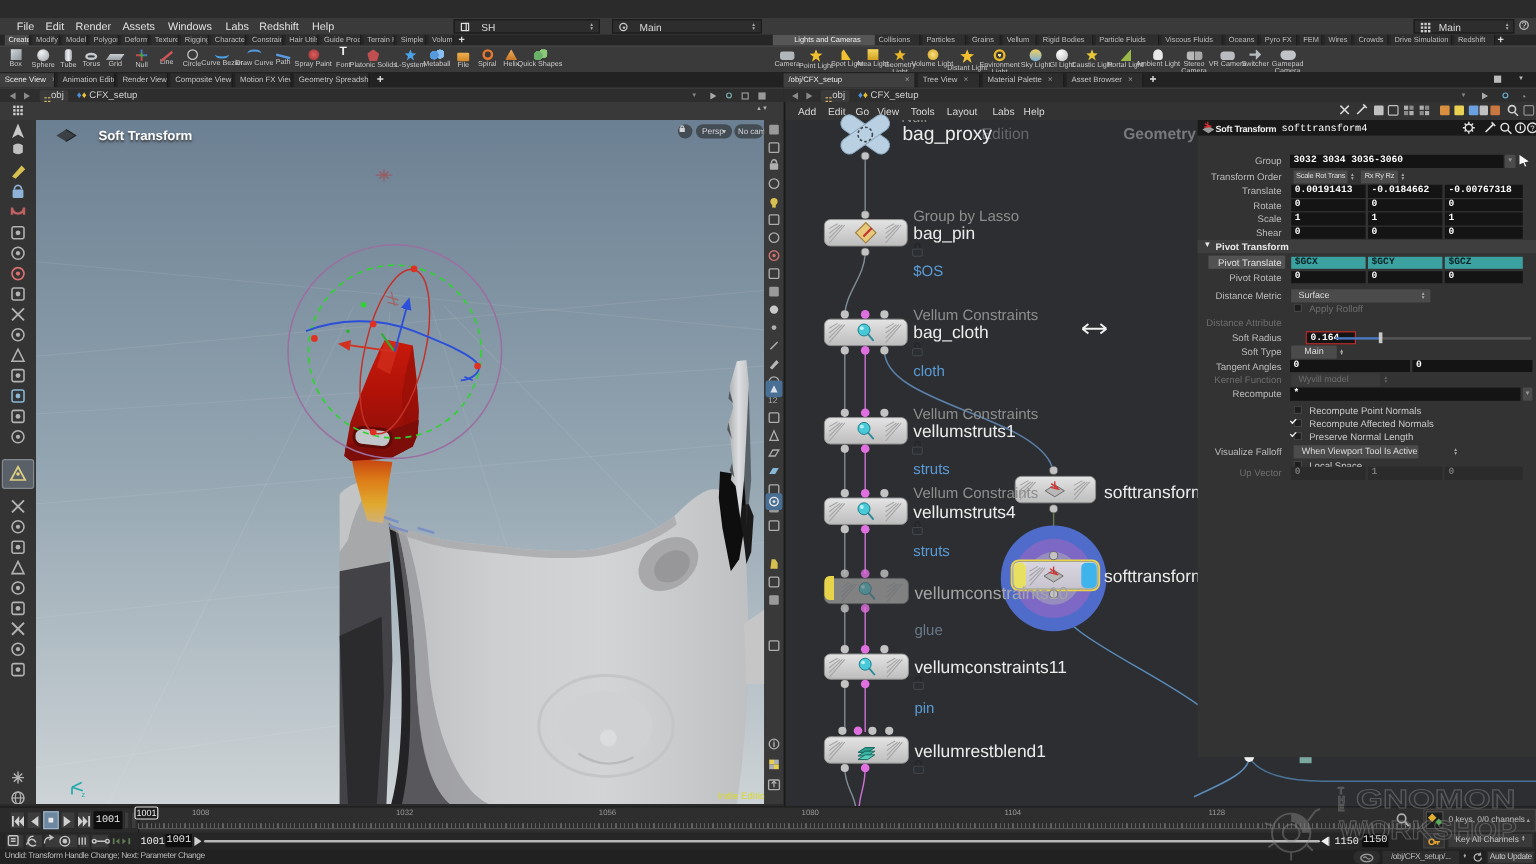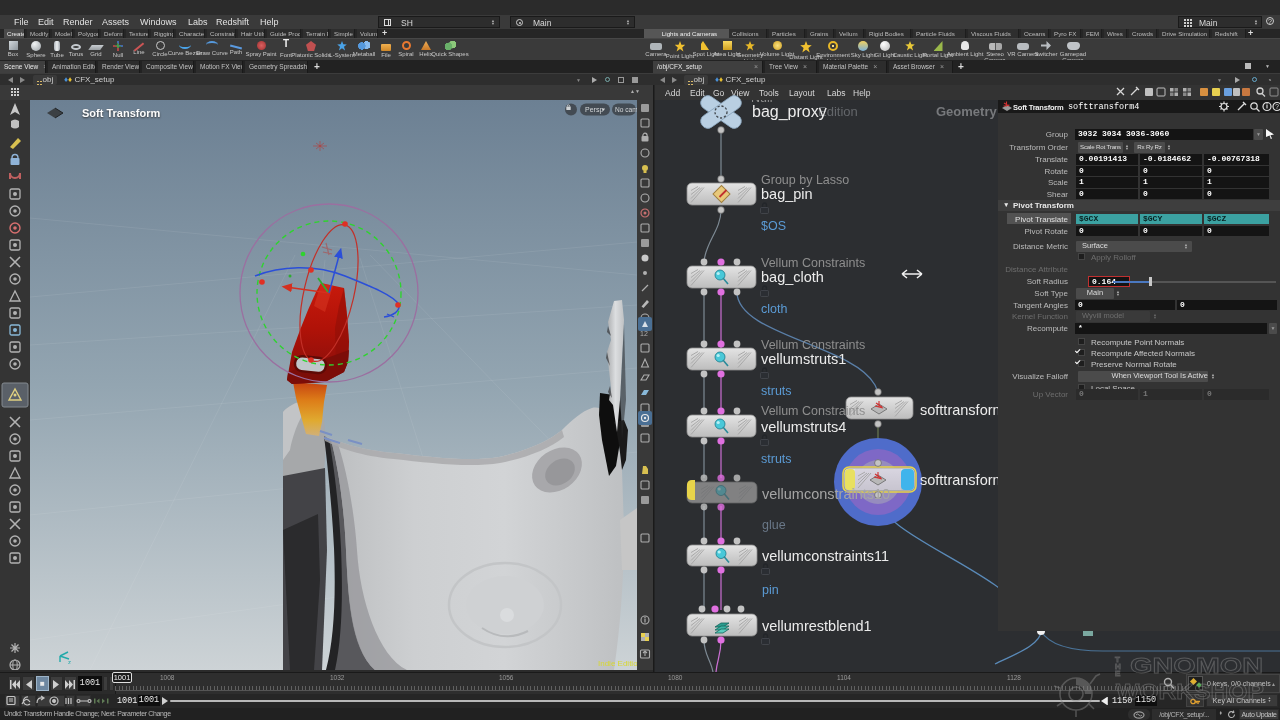--- a/index.html
+++ b/index.html
@@ -897,25 +897,25 @@
         <span style="position:absolute;left:93px;top:1px;color:#c8c8c8">Recompute Point Normals</span>
       </div>
 <div class="prow" style="top:247.5px">
         <div class="cb" style="left:80px"></div>
         <span class="chk" style="left:77px;top:1px"></span>
         <span style="position:absolute;left:93px;top:1px;color:#c8c8c8">Recompute Affected Normals</span>
       </div>
 <div class="prow" style="top:258.5px">
         <div class="cb" style="left:80px"></div>
         <span class="chk" style="left:77px;top:1px"></span>
-        <span style="position:absolute;left:93px;top:1px;color:#c8c8c8">Preserve Normal Rotate</span>
+        <span style="position:absolute;left:93px;top:1px;color:#c8c8c8">Preserve Normal Length</span>
       </div>
 <div class="prow" style="top:271px">
         <span class="plabel">Visualize Falloff</span>
-<div class="pbtn2" style="left:80px;width:130px;text-align:right;padding-left:6px">When Viewport Tool Is Active</div>
+<div class="pbtn2" style="left:80px;width:104px;text-align:center;padding-left:6px">When Viewport Tool Is Active</div>
         <span class="ud" style="position:absolute;left:213px;top:2px">▲<br>▼</span>
       </div>
 <div class="prow" style="top:282.5px">
         <div class="cb" style="left:80px"></div>
         <span style="position:absolute;left:93px;top:1px;color:#c8c8c8">Local Space</span>
       </div>
 <div class="prow" style="top:289px">
         <span class="plabel dim">Up Vector</span>
 <div class="pfield dim" style="left:78px;width:62px;background:#2b2b2b;color:#777">0</div>
 <div class="pfield dim" style="left:142px;width:62px;background:#2b2b2b;color:#777">1</div>

